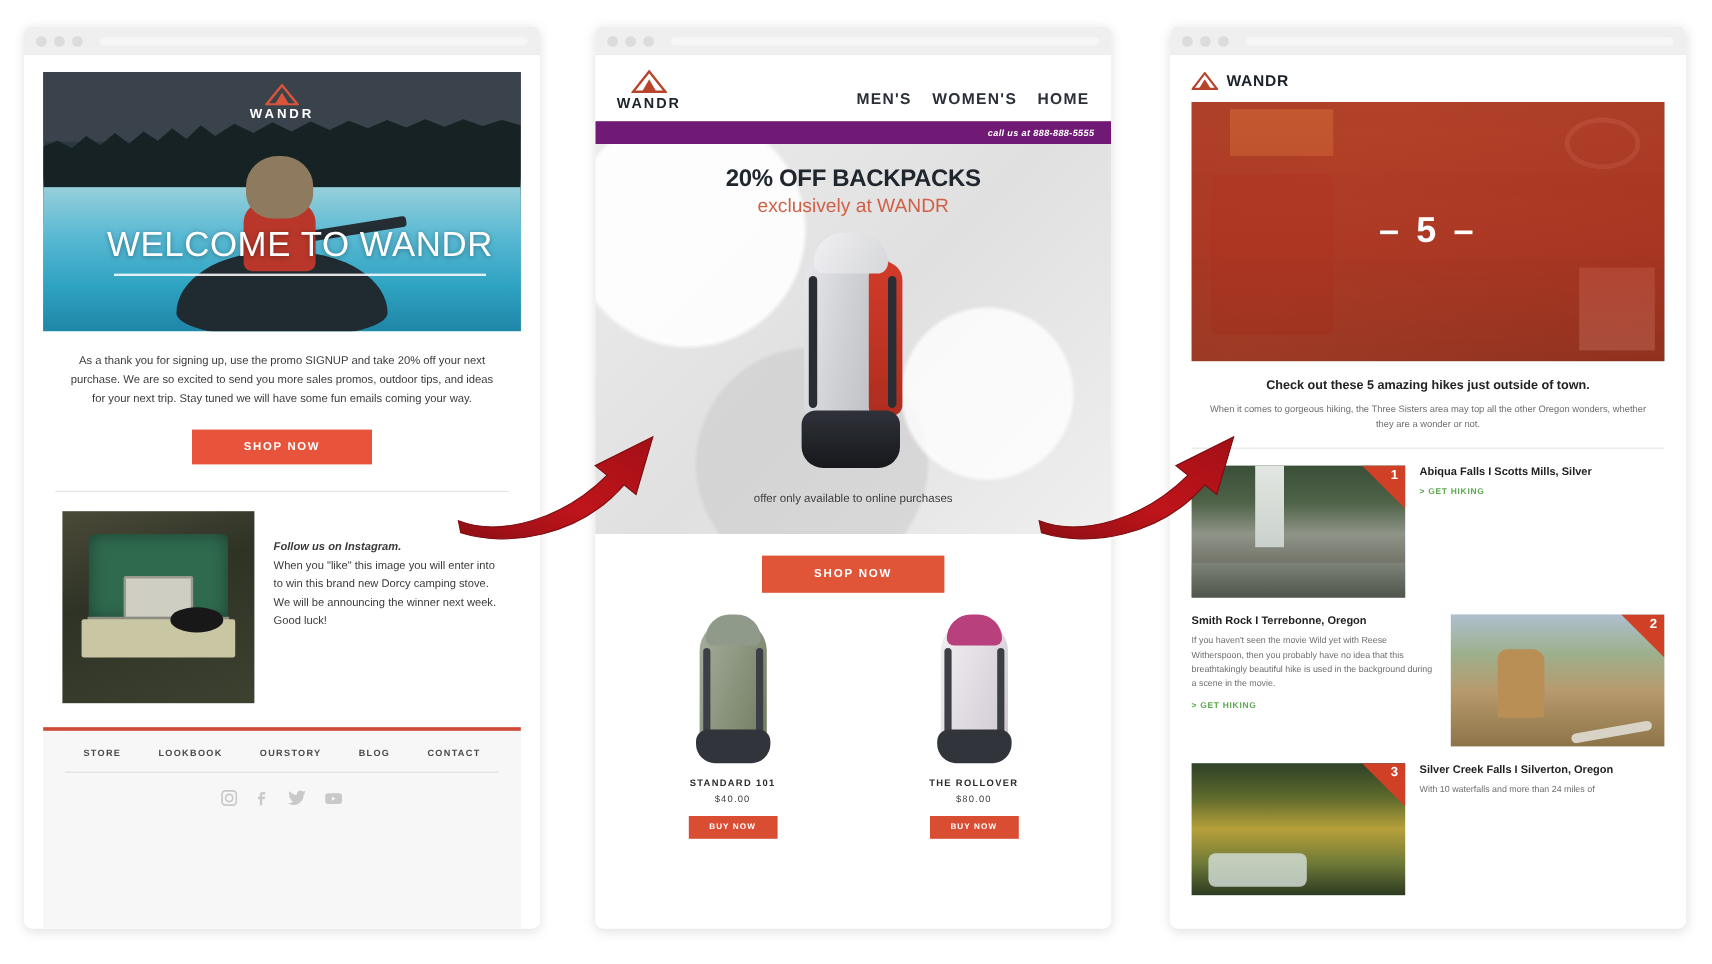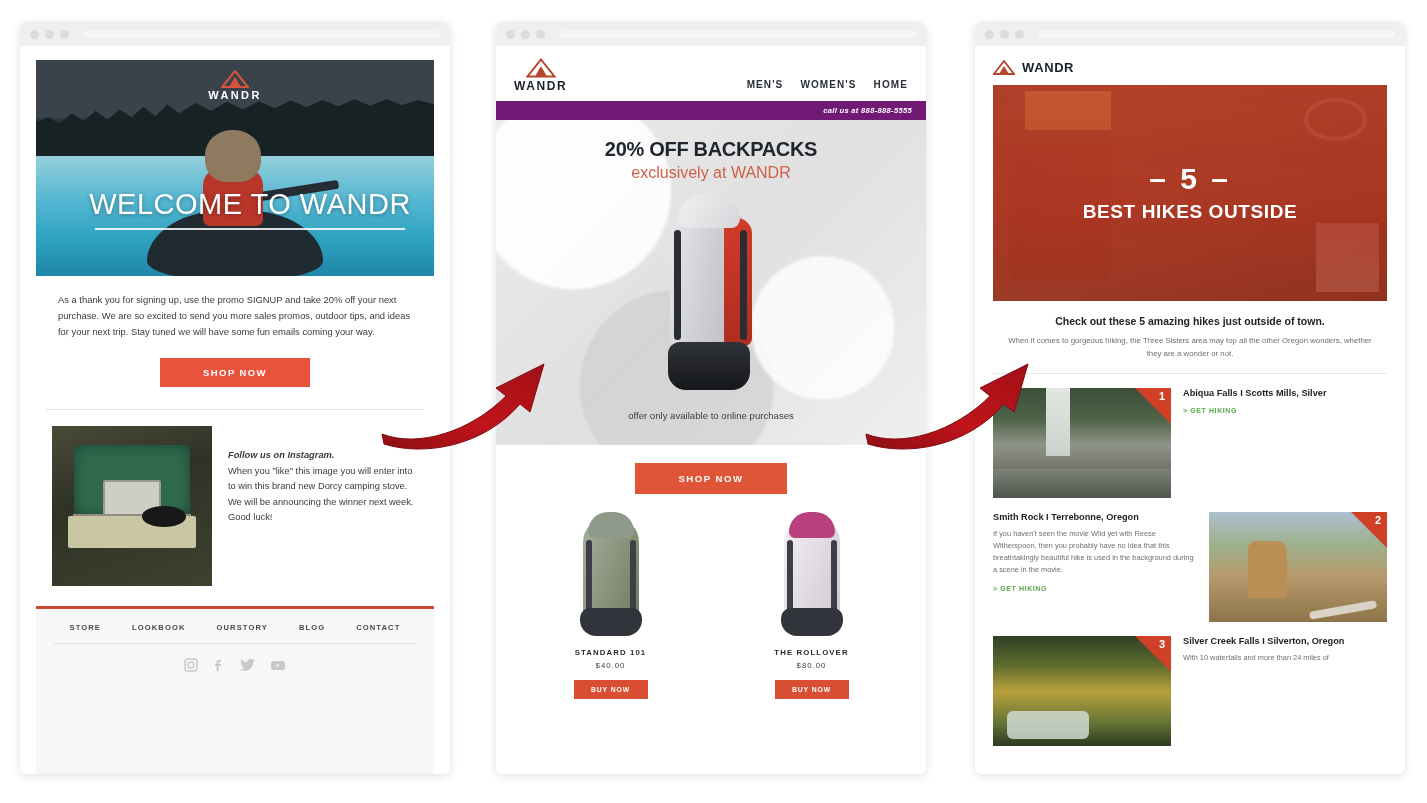--- a/index.html
+++ b/index.html
@@ -113,20 +113,21 @@
     color:#fff; font-size:29px; letter-spacing:0.5px; font-weight:500;
     text-shadow: 0 1px 4px rgba(0,0,0,.35);
   }
   .hero1 .welcome .wrule {
     width:78%; height:2px; background:rgba(255,255,255,.85);
     margin:7px auto 0 auto;
   }
 
   .body1 {
     padding: 16px 22px 0 22px;
+    text-align:center;
     font-size:9.4px; line-height:16px; color:#3b3b3b;
   }
   .shopnow {
     display:block; margin:18px auto 0 auto;
     width:150px; padding:9px 0;
     background:#e8533c; color:#fff;
     font-size:9.5px; font-weight:bold; letter-spacing:1.4px;
     text-align:center; border:none; cursor:pointer;
   }
   .divider1 { height:1px; background:#e4e4e4; margin:22px 10px 0 10px; }
@@ -183,21 +184,21 @@
   .nav2 {
     display:flex; align-items:flex-end; justify-content:space-between;
     padding: 12px 18px 8px 18px;
   }
   .nav2 .brand { display:flex; flex-direction:column; align-items:center; }
   .nav2 .brand .wordmark {
     font-size:12px; font-weight:bold; letter-spacing:1.6px; color:#1d232b; margin-top:1px;
   }
   .nav2 .links { display:flex; gap:17px; padding-bottom:3px; }
   .nav2 .links a {
-    font-size:10px; font-weight:bold; letter-spacing:1.1px;
+    font-size:13px; font-weight:bold; letter-spacing:1.1px;
     color:#2a2f38; text-decoration:none;
   }
   .phonebar {
     background:#701a75; color:#fff;
     font-size:7.6px; font-style:italic; font-weight:bold;
     text-align:right; padding:5px 14px; letter-spacing:.3px;
   }
   .promo-hero {
     background: #e9e9e9;
     background-image:
@@ -586,21 +587,20 @@
           <div class="plank" style="top:0"></div>
           <div class="plank" style="top:60px"></div>
           <div class="plank" style="top:130px"></div>
           <div class="yellowpad"></div>
           <div class="shirt"></div>
           <div class="klight"></div>
           <div class="note"></div>
           <div class="redwash"></div>
           <div class="herotext">
             <div class="num5">– 5 –</div>
-            <div class="l1">BEST HIKES OUTSIDE</div>
           </div>
         </div>
 
         <div class="intro3">
           <div class="i-head">Check out these 5 amazing hikes just outside of town.</div>
           <div class="i-sub">When it comes to gorgeous hiking, the Three Sisters area may top all the other Oregon wonders, whether they are a wonder or not.</div>
         </div>
         <div class="hrule3"></div>
 
         <div class="hike">

